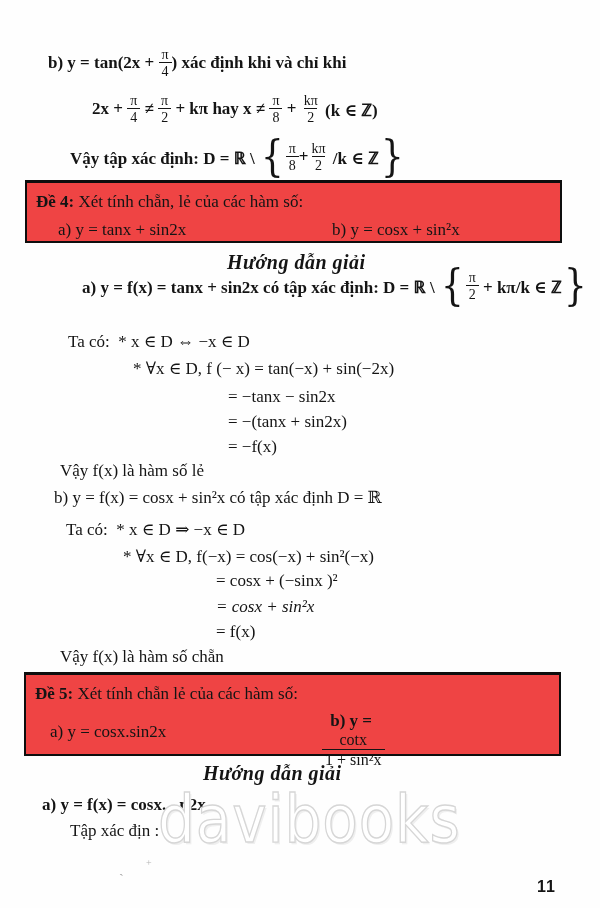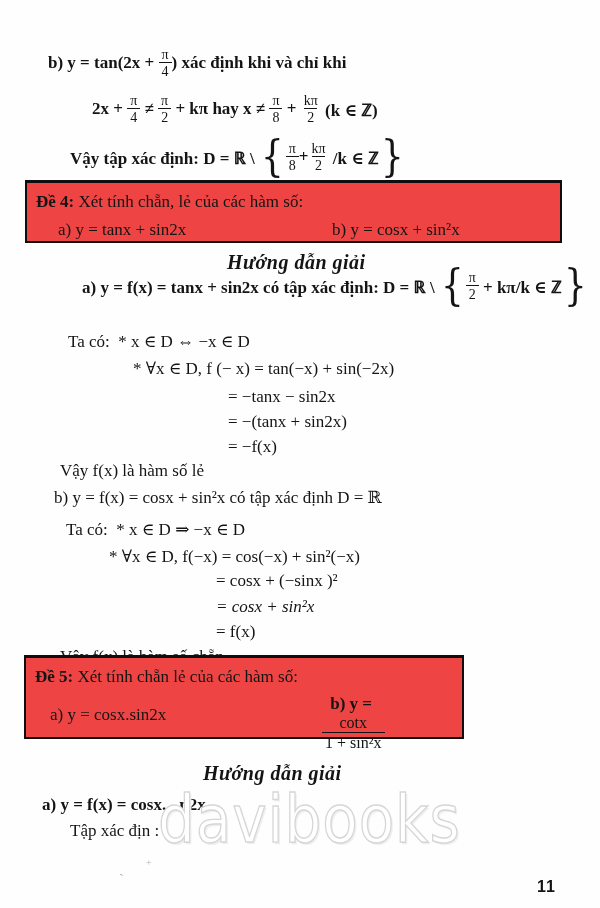--- a/index.html
+++ b/index.html
@@ -115,27 +115,27 @@
 
   <div class="tline" style="left:68px;top:331px;"><span class="bold-none">Ta có:</span><span>  </span><span>* x ∈ D ⇔ −x ∈ D</span></div>
   <div class="tline" style="left:133px;top:358px;">* ∀x ∈ D, f (− x) = tan(−x) + sin(−2x)</div>
   <div class="tline" style="left:228px;top:387px;">= −tanx − sin2x</div>
   <div class="tline" style="left:228px;top:412px;">= −(tanx + sin2x)</div>
   <div class="tline" style="left:228px;top:437px;">= −f(x)</div>
   <div class="tline" style="left:60px;top:461px;">Vậy f(x) là hàm số lẻ</div>
 
   <div class="tline" style="left:43px;top:487px;margin-left:11px;">b) y = f(x) = cosx + sin²x có tập xác định D = ℝ</div>
   <div class="tline" style="left:66px;top:519px;"><span>Ta có:</span><span>  </span><span>* x ∈ D ⇒ −x ∈ D</span></div>
-  <div class="tline" style="left:109px;top:546px;">* ∀x ∈ D, f(−x) = cos(−x) + sin²(−x)</div>
+  <div class="tline" style="left:123px;top:546px;">* ∀x ∈ D, f(−x) = cos(−x) + sin²(−x)</div>
   <div class="tline" style="left:216px;top:571px;">= cosx + (−sinx )²</div>
   <div class="tline" style="left:216px;top:597px;font-style:italic;">= cosx + sin²x</div>
   <div class="tline" style="left:216px;top:622px;">= f(x)</div>
   <div class="tline" style="left:60px;top:647px;">Vậy f(x) là hàm số chẵn</div>
 
-  <div class="exercise-box" style="left:24px;top:655px;width:440px;height:84px;">
+  <div class="exercise-box" style="left:24px;top:672px;width:537px;height:84px;">
     <div class="box-title">
       <span class="bold">Đề 5:</span><span> Xét tính chẵn lẻ của các hàm số:</span>
     </div>
     <span class="box-item" style="left:24px;top:47px;">a) y = cosx.sin2x</span>
     <div class="box-item" style="left:296px;top:36px;display:flex;align-items:center;flex-direction:column;">
       <span class="seg">b) y = </span>
       <span class="frac frac-big">
         <span class="num">cotx</span>
         <span class="den">1 + sin²x</span>
       </span>

